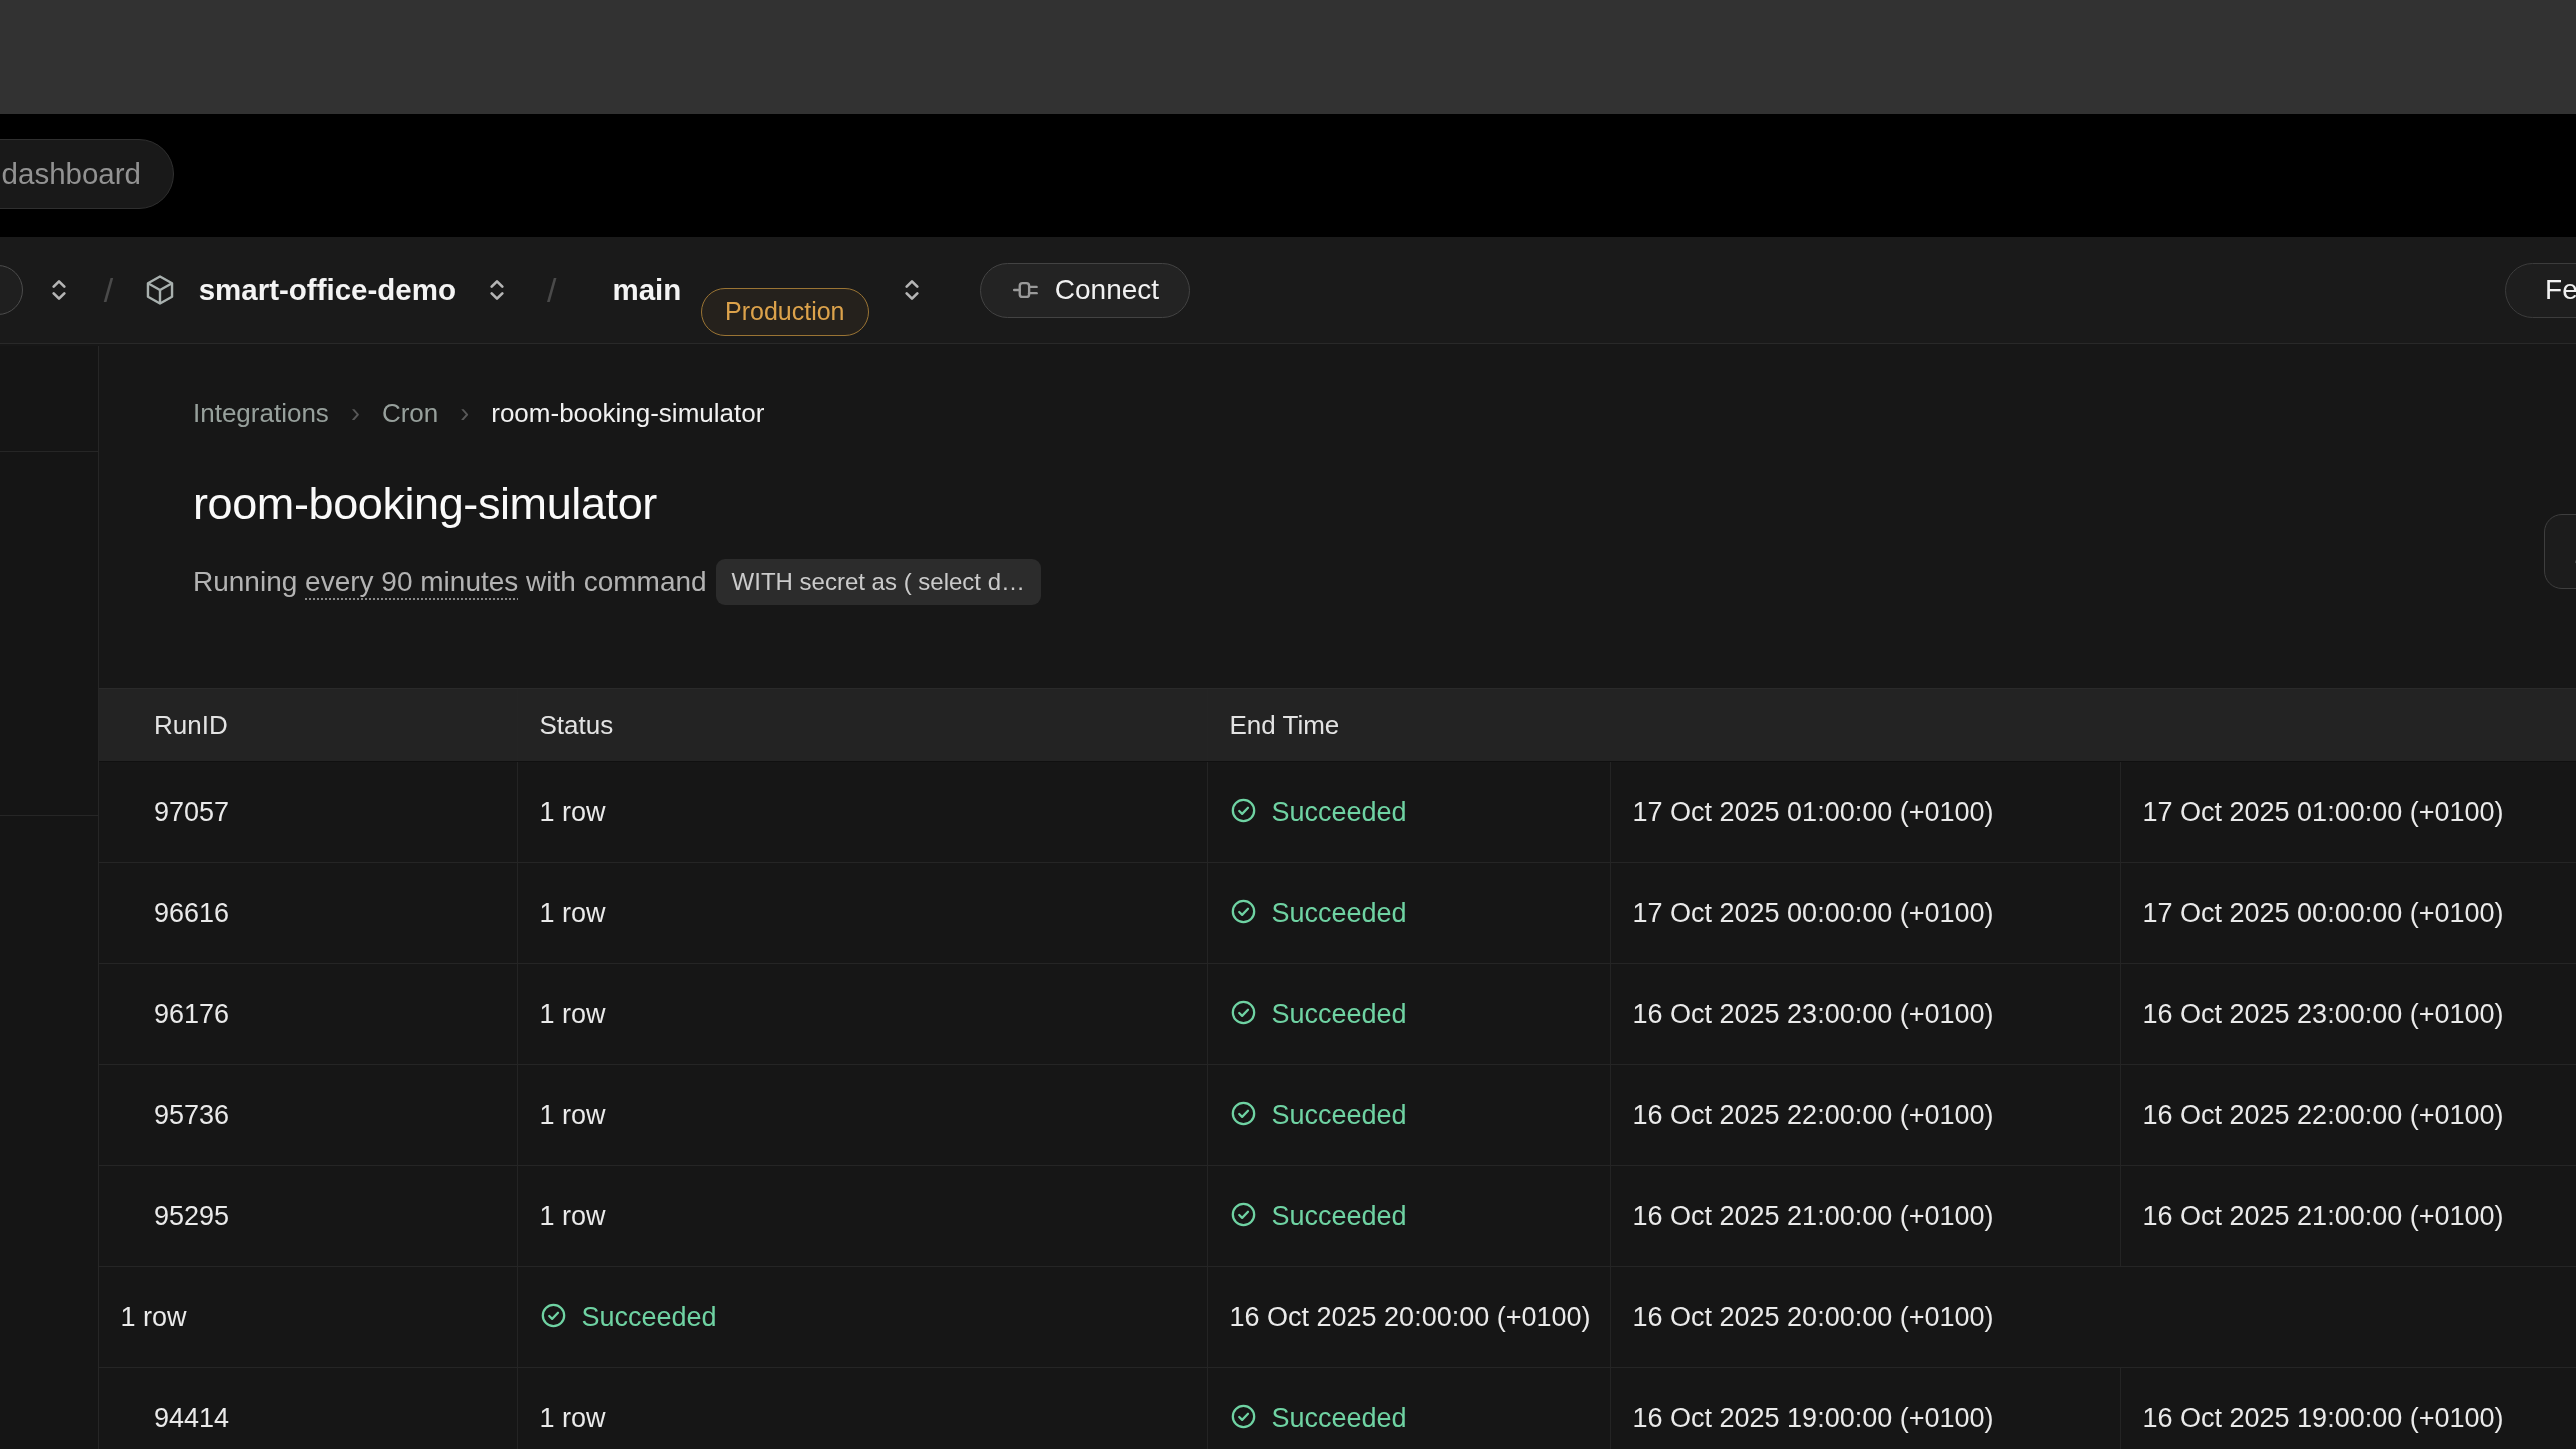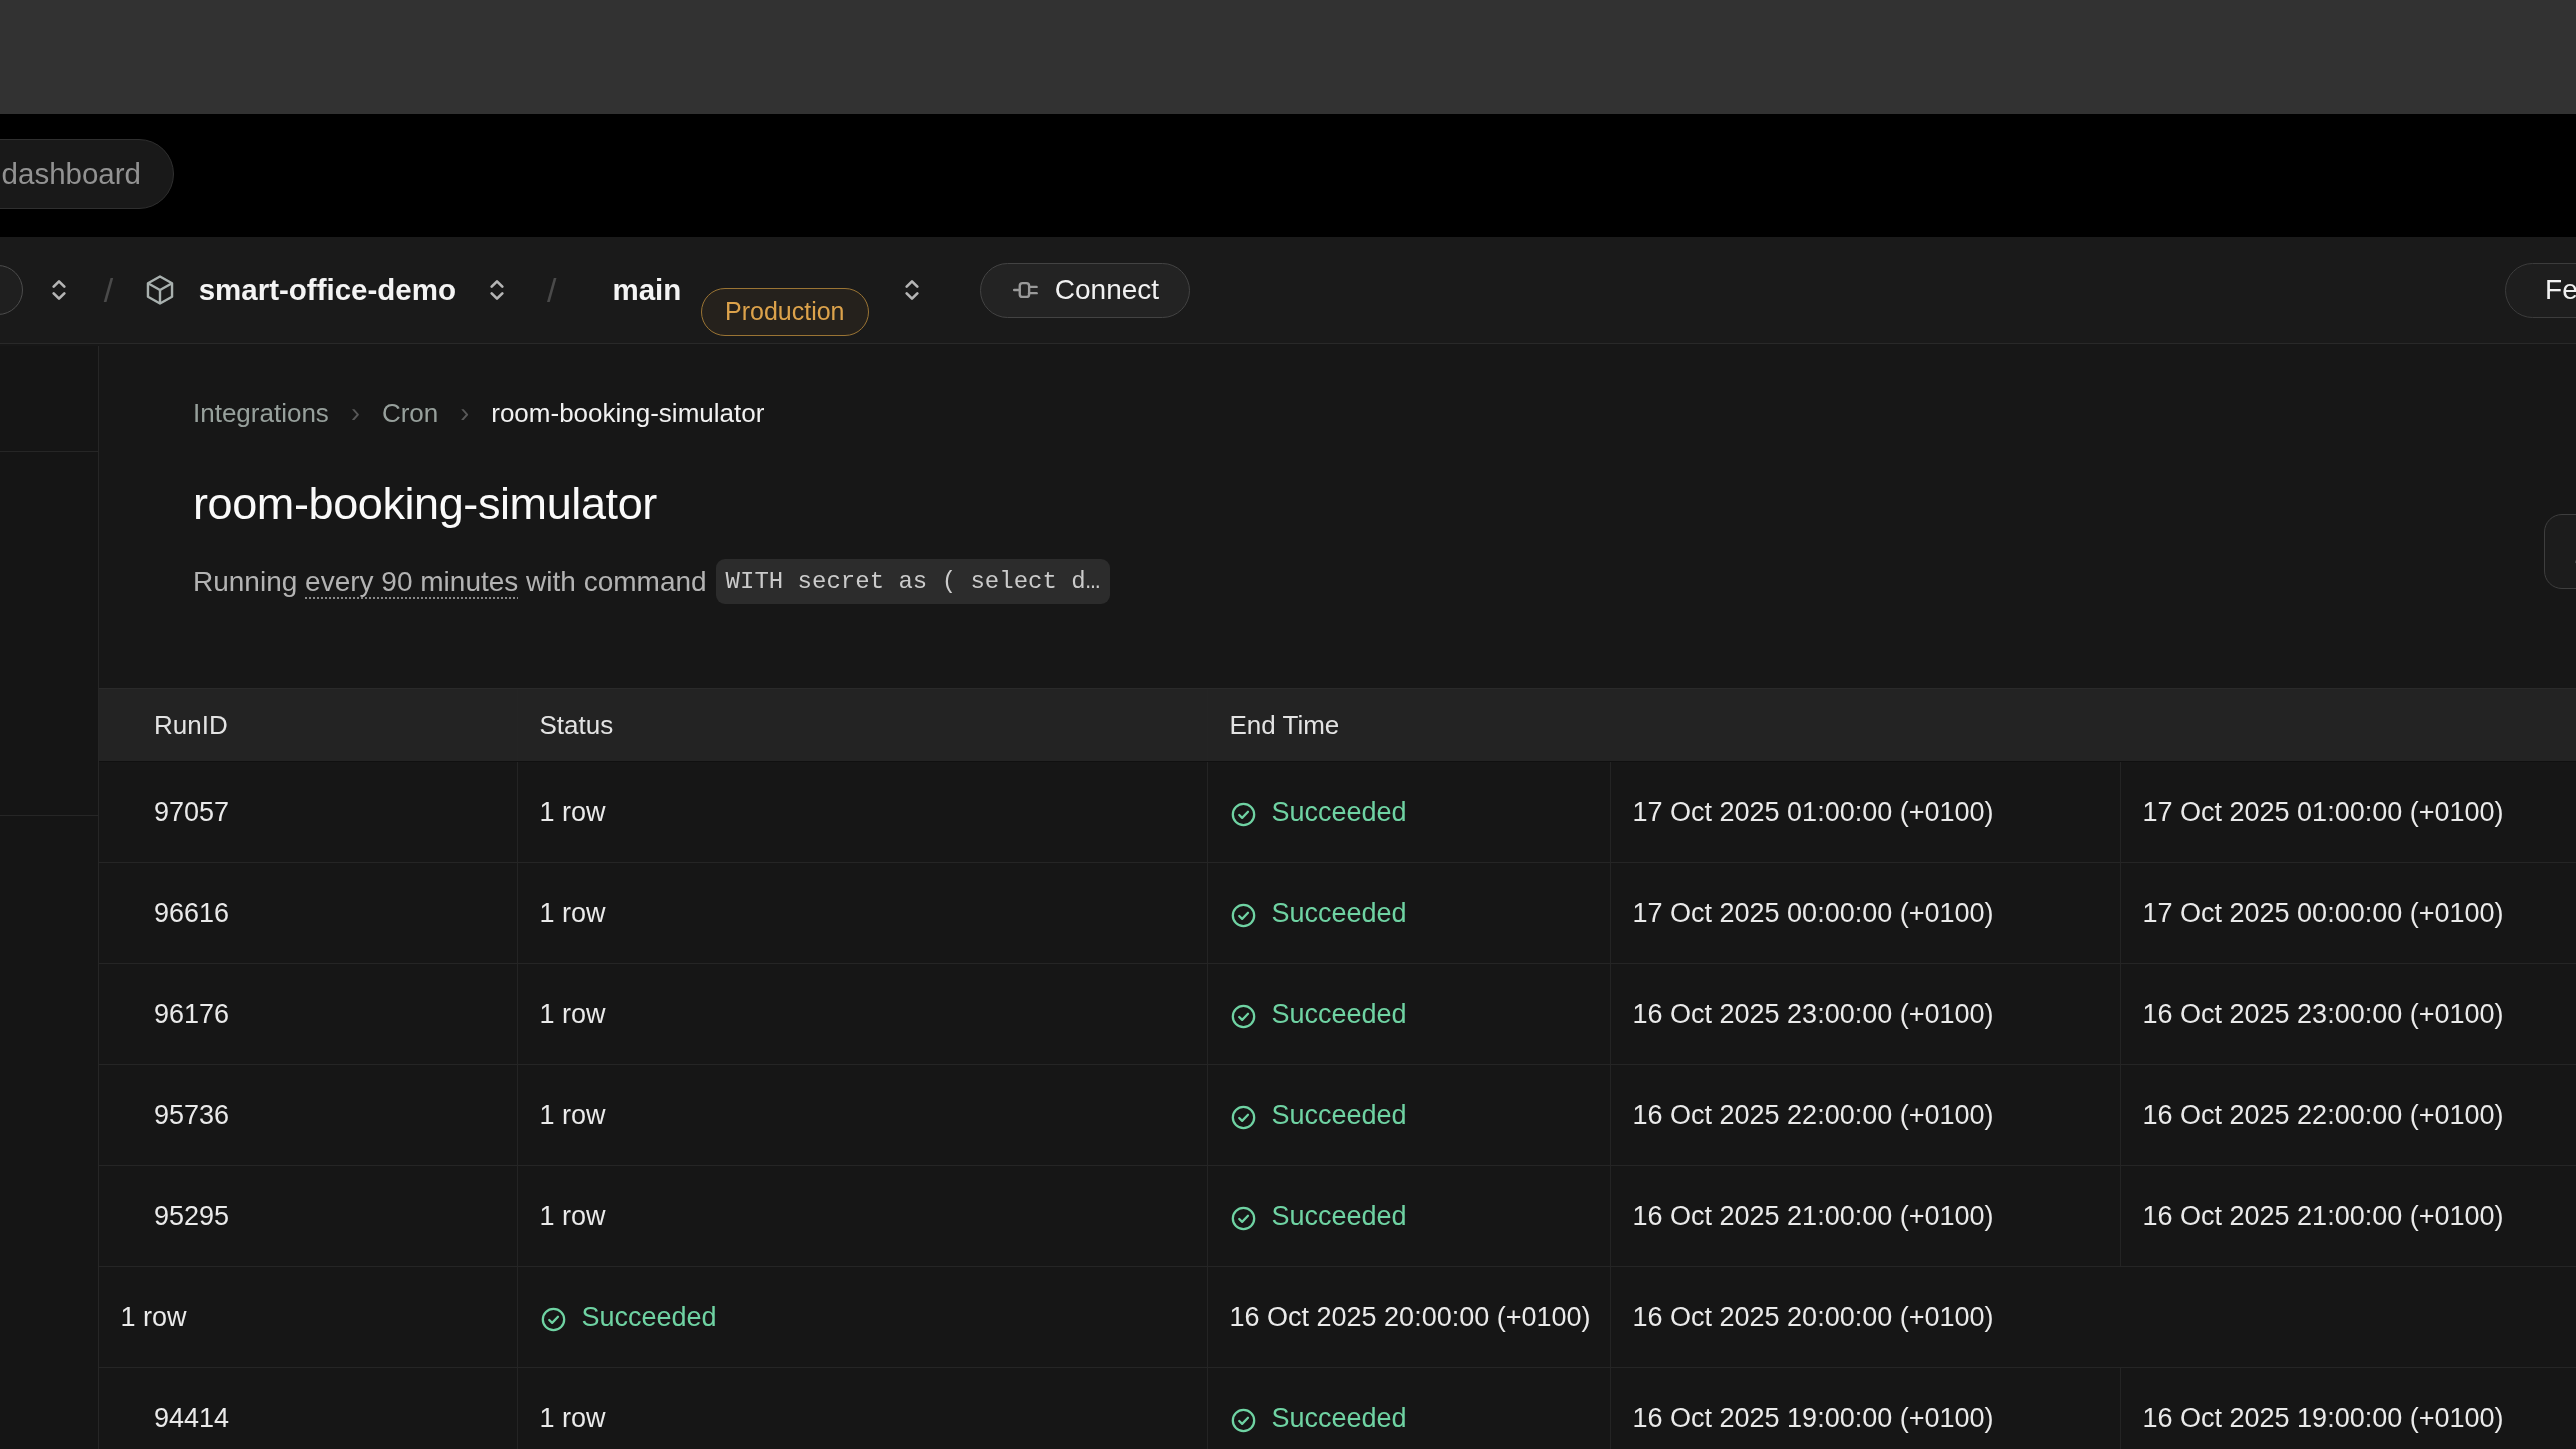--- a/index.html
+++ b/index.html
@@ -43,38 +43,38 @@
   .crumb-dim { color:#97a09c; }
   .crumb-sep { color:#585858; font-size:27px; }
   .crumb-cur { color:#f1f1f1; }
 
   #page-title { left:94px; top:132px; font-size:45px; font-weight:500;
                 color:#fafafa; letter-spacing:-0.4px; }
   #subtitle { left:94px; top:213px; display:flex; align-items:center;
               font-size:28px; color:#b3b3b3; white-space:pre; }
   .schedule-u { text-decoration:underline dotted 1.8px #8a8a8a; text-underline-offset:7.2px; }
   .cmd-chip { background:#2c2c2c; border-radius:9px; color:#cbcbcb;
-              font-family:Liberation Mono, monospace; font-size:24px;
-              padding:9px 10px; margin-left:9px; }
+              font-family:Liberation Sans, sans-serif; font-size:24px;
+              padding:9px 16px; margin-left:9px; }
   #edit-btn { left:2445px; top:168px; width:86px; height:75px; background:#1c1c1c;
               border:1.8px solid #3e3e3e; border-radius:18px; display:flex;
               align-items:center; justify-content:center; }
 
   
   #runs-table { left:0; top:342px; width:2477px; }
   .t-row { display:grid; grid-template-columns:419px 690px 403px 510px 456px; }
   .t-head { background:#232323; border-top:0.9px solid #2a2a2a;
             border-bottom:0.9px solid #101010; height:74px; }
   .t-head .cell { color:#e3e3e3; font-size:26px; font-weight:500; }
   .t-body-row { height:101px; background:#161616; border-bottom:0.9px solid #252525; }
   .cell { display:flex; align-items:center; padding-left:21.5px;
           border-right:0.9px solid #242424; color:#eaeaea; font-size:27px; }
   .cell:last-child { border-right:none; }
   .cell.first { padding-left:55px; }
-  .status-wrap { display:flex; align-items:flex-end; gap:15px; color:#6fd3a3; }
+  .status-wrap { display:flex; align-items:flex-start; gap:15px; color:#6fd3a3; }
   svg { display:block; }
 </style>
 </head>
 <body>
 
 <div class="abs" id="titlebar"></div>
 
 <div class="abs" id="tabstrip">
   <div class="tab-pill">
     <span>dashboard</span>

